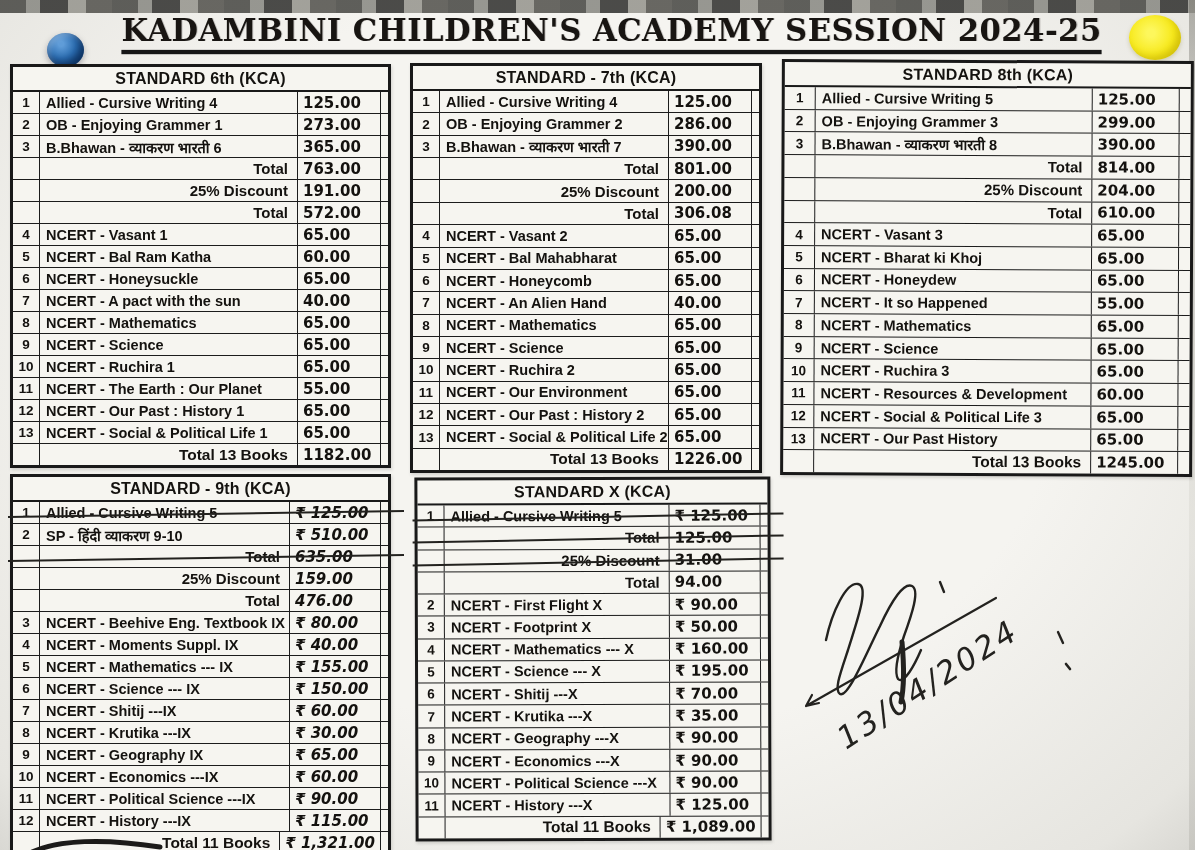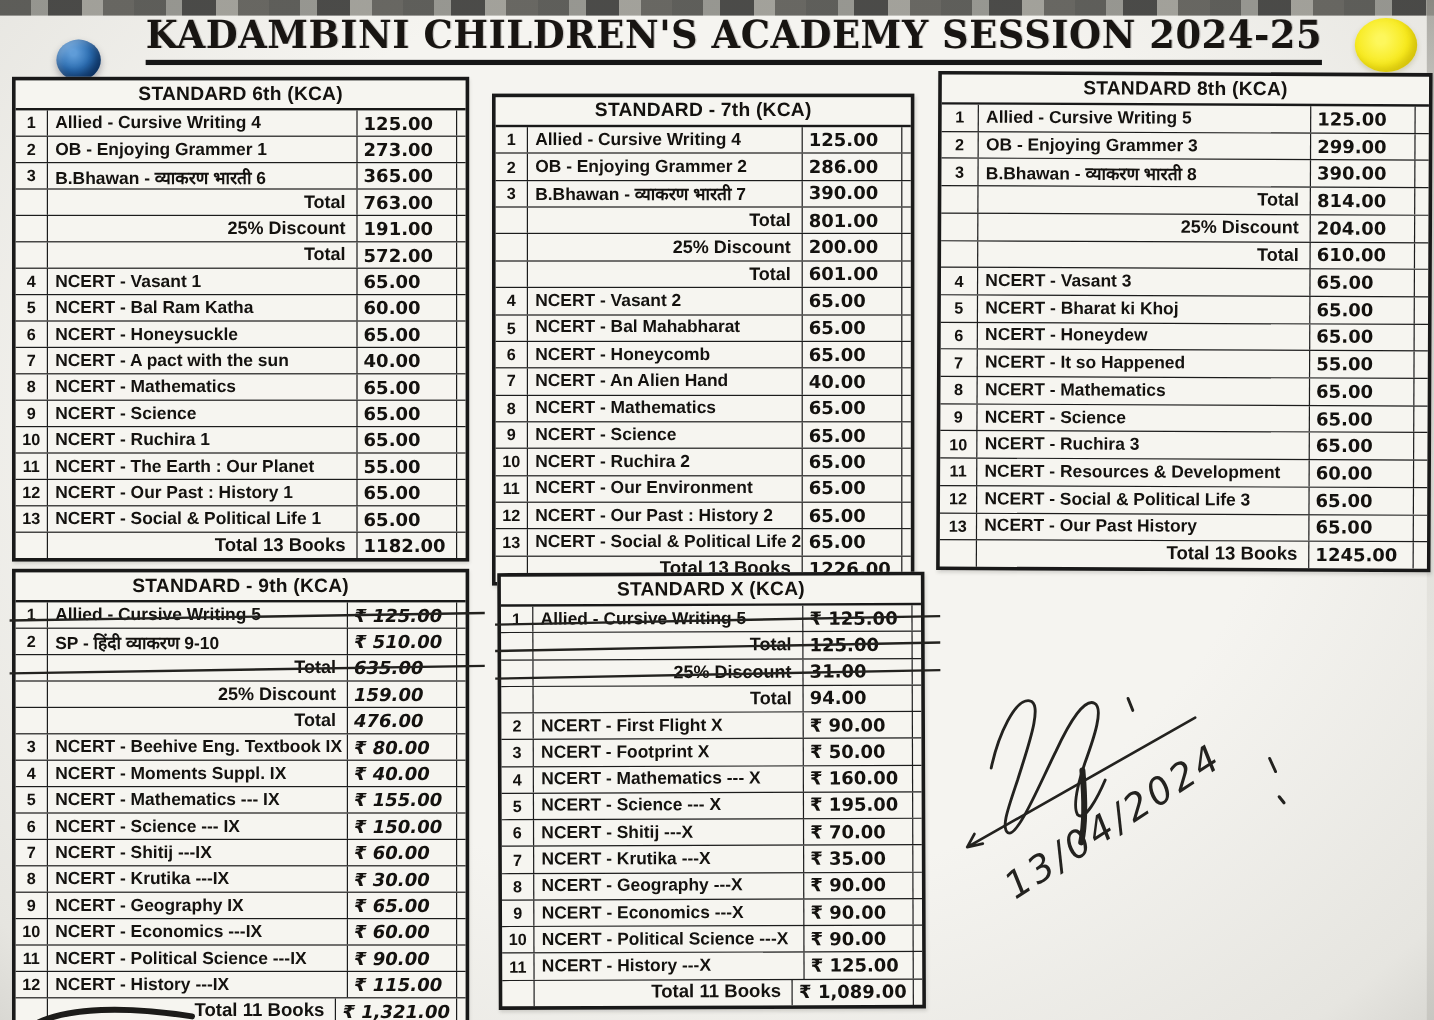--- a/index.html
+++ b/index.html
@@ -67,21 +67,21 @@
   .c-gut{flex:0 0 7px;border-left:1.7px solid #1c1c1c;}
   .row.total .c-label{justify-content:flex-end;padding-right:9px;font-size:15px;}
   .row.grand .c-label{font-size:15.5px;}
   .row.struck::after{
     content:"";position:absolute;left:-5px;right:-16px;top:52%;height:2.3px;
     background:#23221f;transform:rotate(-.9deg);pointer-events:none;
   }
   
   .t0{left:10px;top:64px;width:375px;height:398px;text-align:right;}
   .t0 .c-price{flex:0 0 72px;}
-  .t1{left:410px;top:78px;width:346px;height:404px;}
+  .t1{left:410px;top:63px;width:346px;height:404px;}
   .t1 .c-price{flex:0 0 72px;}
   .t2{left:781px;top:60px;width:406px;height:410px;transform:rotate(.25deg);}
   .t2 .c-price{flex:0 0 76px;}
   .t2 .c-no{flex:0 0 30px;}
   .t2 .c-gut{flex:0 0 11px;}
   .t3{left:10px;top:474px;width:375px;height:376px;}
   .t3 .c-price{flex:0 0 80px;font-style:italic;}
   .t4{left:415px;top:477px;width:350px;height:358px;transform:rotate(-.2deg);}
   .t4 .c-price{flex:0 0 80px;}
 
@@ -238,21 +238,21 @@
     </div>
     <div class="row total">
       <div class="c-no"></div>
       <div class="c-label">25% Discount</div>
       <div class="c-price">200.00</div>
       <div class="c-gut"></div>
     </div>
     <div class="row total">
       <div class="c-no"></div>
       <div class="c-label">Total</div>
-      <div class="c-price">601.00</div>
+      <div class="c-price">306.08</div>
       <div class="c-gut"></div>
     </div>
     <div class="row">
       <div class="c-no">4</div>
       <div class="c-label">NCERT - Vasant 2</div>
       <div class="c-price">65.00</div>
       <div class="c-gut"></div>
     </div>
     <div class="row">
       <div class="c-no">5</div>

